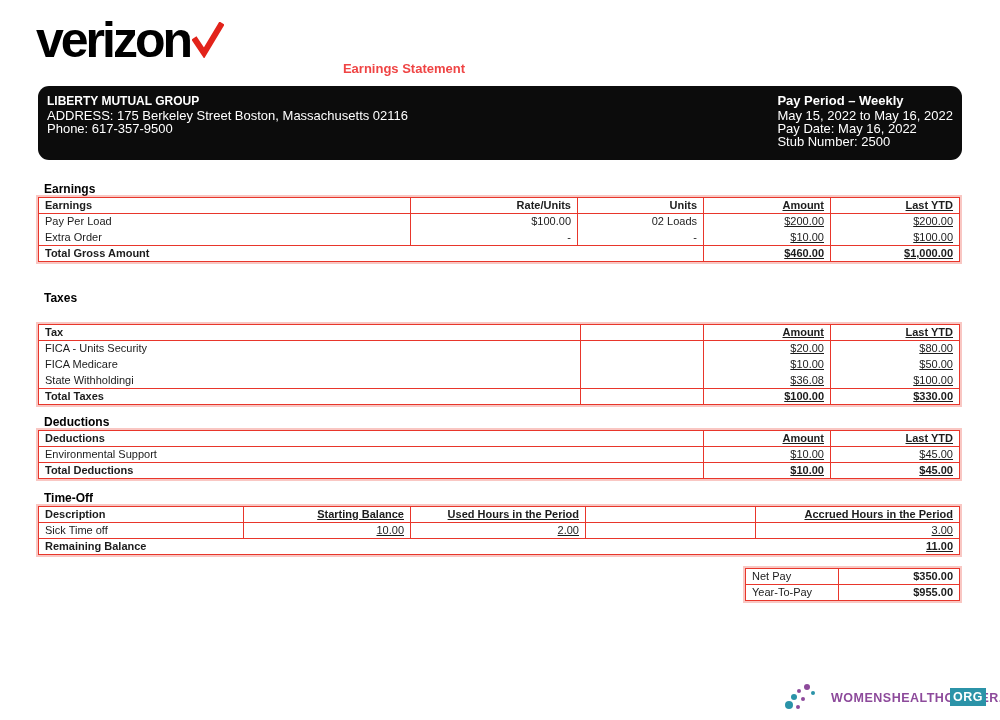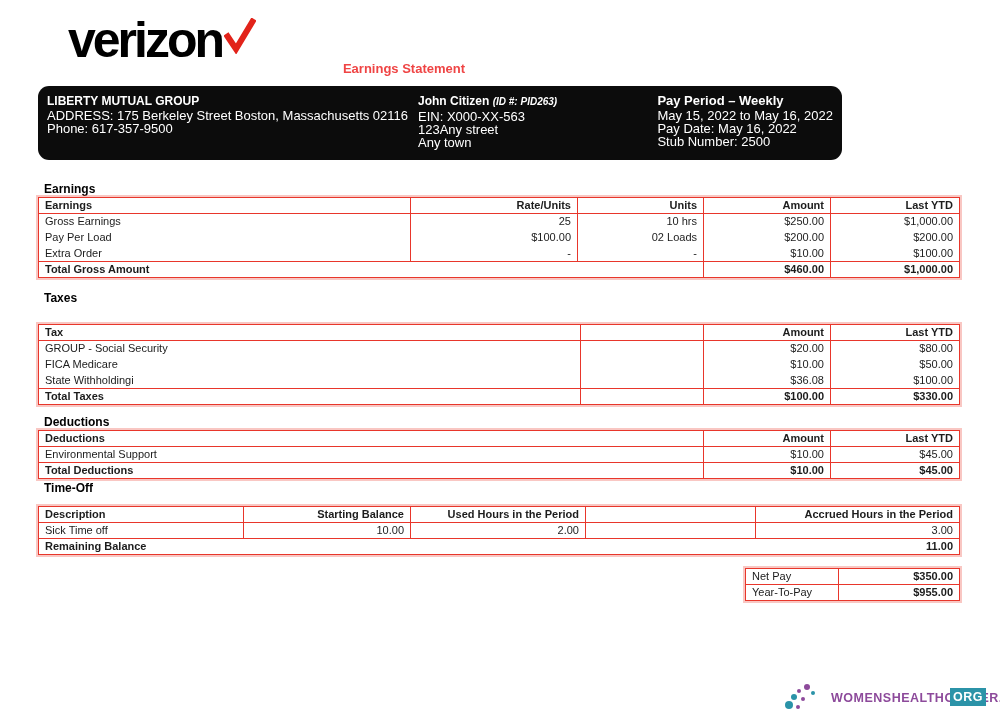--- a/index.html
+++ b/index.html
@@ -9,50 +9,50 @@
     --vzred:#e2231a;
     --purple:#8d4a9b;
     --teal:#2b93a8;
   }
   *{margin:0;padding:0;box-sizing:border-box;}
   html,body{width:1000px;height:720px;background:#fff;overflow:hidden;
     font-family:"Liberation Sans",sans-serif;color:var(--ink);position:relative;}
   .abs{position:absolute;}
 
   
-  .vz-logo{left:36px;top:14px;display:flex;align-items:flex-start;margin-left:32px;}
+  .vz-logo{left:36px;top:14px;display:flex;align-items:center;}
   .vz-word{font-size:50px;font-weight:bold;letter-spacing:-3px;color:#000;line-height:52px;}
   .vz-check{margin-left:2px;margin-top:4px;}
 
   
   .doc-title{left:0;top:61px;width:808px;text-align:center;font-size:13px;font-weight:bold;color:#ef4444;}
 
   
-  .bar{left:38px;top:86px;width:804px;height:74px;background:#0c0c0c;border-radius:11px;color:#fff;}
+  .bar{left:38px;top:86px;width:924px;height:74px;background:#0c0c0c;border-radius:11px;color:#fff;}
   .bar .blk{position:absolute;top:7px;}
   .bar .l1{font-size:12px;font-weight:bold;line-height:16px;}
   .bar .l2{font-size:13px;line-height:13px;}
   .bar-left{left:9px;}
   .bar-mid{left:380px;}
   .bar-right{right:9px;}
   .bar-right .l1{font-size:13px;}
   .emp-id{font-size:10px;font-style:italic;font-weight:bold;}
 
   
   .sec{left:44px;font-size:12px;font-weight:bold;color:#000;}
 
   
   table.ptable{position:absolute;border-collapse:collapse;table-layout:fixed;background:#fff;
     border:1px solid var(--red);box-shadow:0 0 0 2px var(--glow);}
   table.ptable td{font-size:11px;line-height:15px;height:16px;padding:0 6px;color:var(--ink);
     white-space:nowrap;overflow:hidden;vertical-align:middle;}
   tr.hrow td{font-weight:bold;border-bottom:1px solid var(--red);}
   tr.trow td{font-weight:bold;border-top:1px solid var(--red);}
   td.bl{border-left:1px solid var(--red);text-align:right;}
-  td.ar{text-align:right;}
+  td.ar{text-align:right;text-decoration:underline;}
   
   table.sumtable tr.r1 td{border-bottom:1px solid var(--red);}
   table.sumtable td.val{font-weight:bold;text-align:right;border-left:1px solid var(--red);}
 
   
   .footer{left:784px;top:682px;width:200px;height:34px;}
   .fdots{position:absolute;left:0;top:0;width:48px;height:32px;}
   .fdots i{position:absolute;border-radius:50%;display:block;}
   .fname{position:absolute;left:47px;top:9px;font-size:12.5px;letter-spacing:.5px;color:var(--purple);font-weight:bold;}
   .ftld{position:absolute;left:166px;top:6px;background:var(--teal);color:#fff;font-size:12.5px;
@@ -71,26 +71,20 @@
 </div>
 
 <div class="abs doc-title">Earnings Statement</div>
 
 <div class="abs bar">
   <div class="blk bar-left">
     <div class="l1">LIBERTY MUTUAL GROUP</div>
     <div class="l2">ADDRESS: 175 Berkeley Street Boston, Massachusetts 02116</div>
     <div class="l2">Phone: 617-357-9500</div>
   </div>
-  <div class="blk bar-mid">
-    <div class="l1"><span>John Citizen</span> <span class="emp-id">(ID #:  PID263)</span></div>
-    <div class="l2">EIN: X000-XX-563</div>
-    <div class="l2">123Any street</div>
-    <div class="l2">Any town</div>
-  </div>
   <div class="blk bar-right">
     <div class="l1">Pay Period – Weekly</div>
     <div class="l2">May 15, 2022 to May 16, 2022</div>
     <div class="l2">Pay Date: May 16, 2022</div>
     <div class="l2">Stub Number: 2500</div>
   </div>
 </div>
 
 <div class="abs sec" style="top:182px;">Earnings</div>
 <table class="ptable" style="left:38px;top:197px;width:921px;">
@@ -103,27 +97,20 @@
     </colgroup>
   <tbody>
       <tr class="hrow">
     <td>Earnings</td>
     <td class="bl">Rate/Units</td>
     <td class="bl">Units</td>
     <td class="bl ar">Amount</td>
     <td class="bl ar">Last YTD</td>
   </tr>
   <tr>
-    <td>Gross Earnings</td>
-    <td class="bl">25</td>
-    <td class="bl">10 hrs</td>
-    <td class="bl ar">$250.00</td>
-    <td class="bl ar">$1,000.00</td>
-  </tr>
-  <tr>
     <td>Pay Per Load</td>
     <td class="bl">$100.00</td>
     <td class="bl">02 Loads</td>
     <td class="bl ar">$200.00</td>
     <td class="bl ar">$200.00</td>
   </tr>
   <tr>
     <td>Extra Order</td>
     <td class="bl">-</td>
     <td class="bl">-</td>
@@ -147,21 +134,21 @@
       <col style="width:129px">
     </colgroup>
   <tbody>
       <tr class="hrow">
     <td>Tax</td>
     <td class="bl"></td>
     <td class="bl ar">Amount</td>
     <td class="bl ar">Last YTD</td>
   </tr>
   <tr>
-    <td>GROUP - Social Security</td>
+    <td>FICA - Units Security</td>
     <td class="bl"></td>
     <td class="bl ar">$20.00</td>
     <td class="bl ar">$80.00</td>
   </tr>
   <tr>
     <td>FICA Medicare</td>
     <td class="bl"></td>
     <td class="bl ar">$10.00</td>
     <td class="bl ar">$50.00</td>
   </tr>
@@ -199,21 +186,21 @@
     <td class="bl ar">$45.00</td>
   </tr>
   <tr class="trow">
     <td>Total Deductions</td>
     <td class="bl ar">$10.00</td>
     <td class="bl ar">$45.00</td>
   </tr>
 </tbody>
   </table>
 
-<div class="abs sec" style="top:481px;">Time-Off</div>
+<div class="abs sec" style="top:491px;">Time-Off</div>
 <table class="ptable" style="left:38px;top:506px;width:921px;">
   <colgroup>
       <col style="width:205px">
       <col style="width:167px">
       <col style="width:175px">
       <col style="width:170px">
       <col style="width:204px">
     </colgroup>
   <tbody>
       <tr class="hrow">

